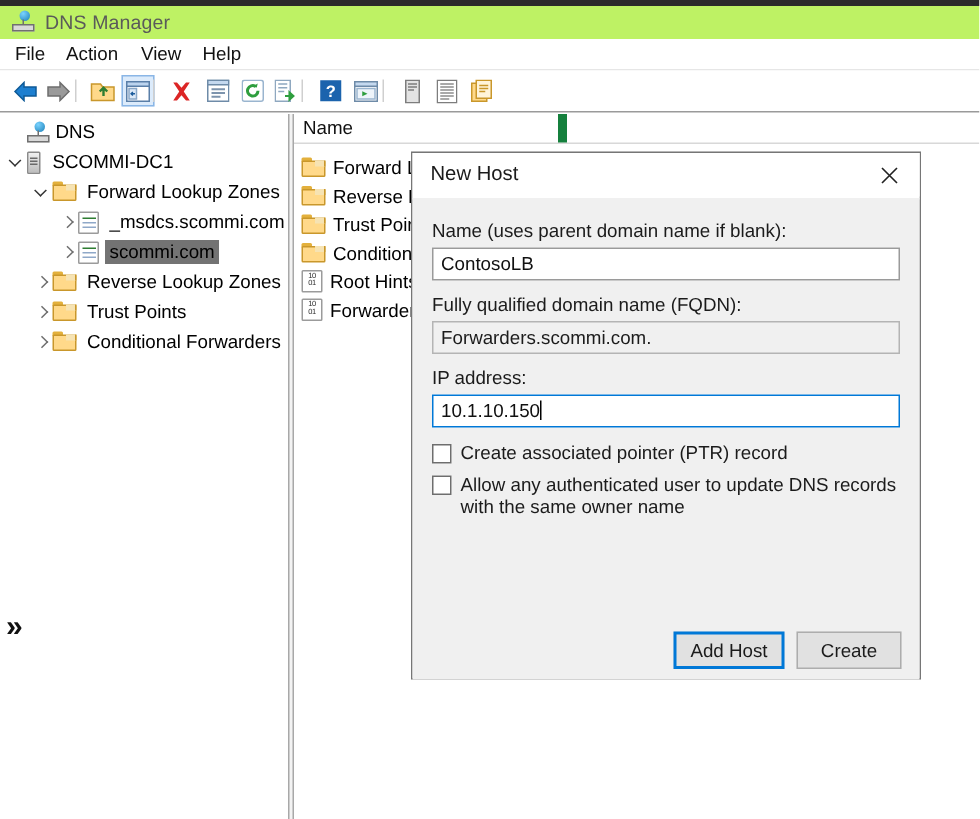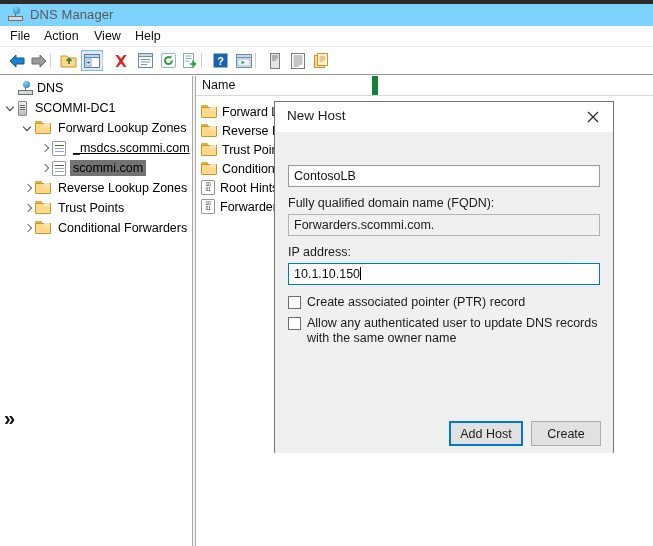--- a/index.html
+++ b/index.html
@@ -5,21 +5,21 @@
   html,body{margin:0;padding:0;}
   body{
     width:653px;height:546px;overflow:hidden;background:#ffffff;
     font-family:"Liberation Sans","DejaVu Sans",sans-serif;
     font-size:12px;color:#000;position:relative;
     -webkit-font-smoothing:antialiased;
   }
   .topstrip{position:absolute;left:0;top:0;width:653px;height:4px;background:#2b2b2b;}
 
   
-  .titlebar{position:absolute;left:0;top:4px;width:653px;height:22px;background:#7dd3fc;text-decoration:underline;}
+  .titlebar{position:absolute;left:0;top:4px;width:653px;height:22px;background:#bef264;text-decoration:underline;}
   .titlebar .app-icon{position:absolute;left:8px;top:3px;width:16px;height:16px;}
   .titlebar .title-text{position:absolute;left:30px;top:3px;font-size:13px;color:#5a5a5a;letter-spacing:.1px;}
 
   
   .menubar{position:absolute;left:0;top:26px;width:653px;height:21px;background:#fff;padding-left:20px;}
   .menubar .mi{position:absolute;top:3px;font-size:12.5px;color:#111;padding:0 2px;cursor:default;}
   .menu-sep{position:absolute;left:0;top:46px;width:653px;height:1px;background:#e6e6e6;}
 
   
   .toolbar{position:absolute;left:0;top:47px;width:653px;height:27px;background:#fff;}
@@ -257,21 +257,21 @@
 
   <div class="tr-row" style="left:38px;top:62px;">
     <span class="tw">
         <span class="chev"></span>
       </span>
     <span class="ico zonedoc">
         <i class="g" style="top:3px"></i>
         <i style="top:6px"></i>
         <i style="top:9px"></i>
       </span>
-    <span class="lbl" style="margin-left:4px;text-decoration:underline;">_msdcs.scommi.com</span>
+    <span class="lbl" style="margin-left:4px;">_msdcs.scommi.com</span>
   </div>
 
   <div class="tr-row" style="left:38px;top:82px;">
     <span class="tw">
         <span class="chev"></span>
       </span>
     <span class="ico zonedoc">
         <i class="g" style="top:3px"></i>
         <i style="top:6px"></i>
         <i style="top:9px"></i>
@@ -374,20 +374,21 @@
     <span class="t">New Host</span>
     <div class="dlg-close">
       <svg width="12" height="12" viewBox="0 0 12 12">
           <path d="M1 1 L11 11 M11 1 L1 11" stroke="currentColor" stroke-width="1.1"></path>
         </svg>
     </div>
   </div>
 
   <div class="dlg-body">
 
+    <span class="dlabel" style="left:13px;top:14px;">Name (uses parent domain name if blank):</span>
     <div class="dinput" style="left:13px;top:32px;width:312px;">
       <span>ContosoLB</span>
     </div>
 
     <span class="dlabel" style="left:13px;top:63px;">Fully qualified domain name (FQDN):</span>
     <div class="dinput ro" style="left:13px;top:81px;width:312px;">
       <span>Forwarders.scommi.com.</span>
     </div>
 
     <span class="dlabel" style="left:13px;top:112px;">IP address:</span>

